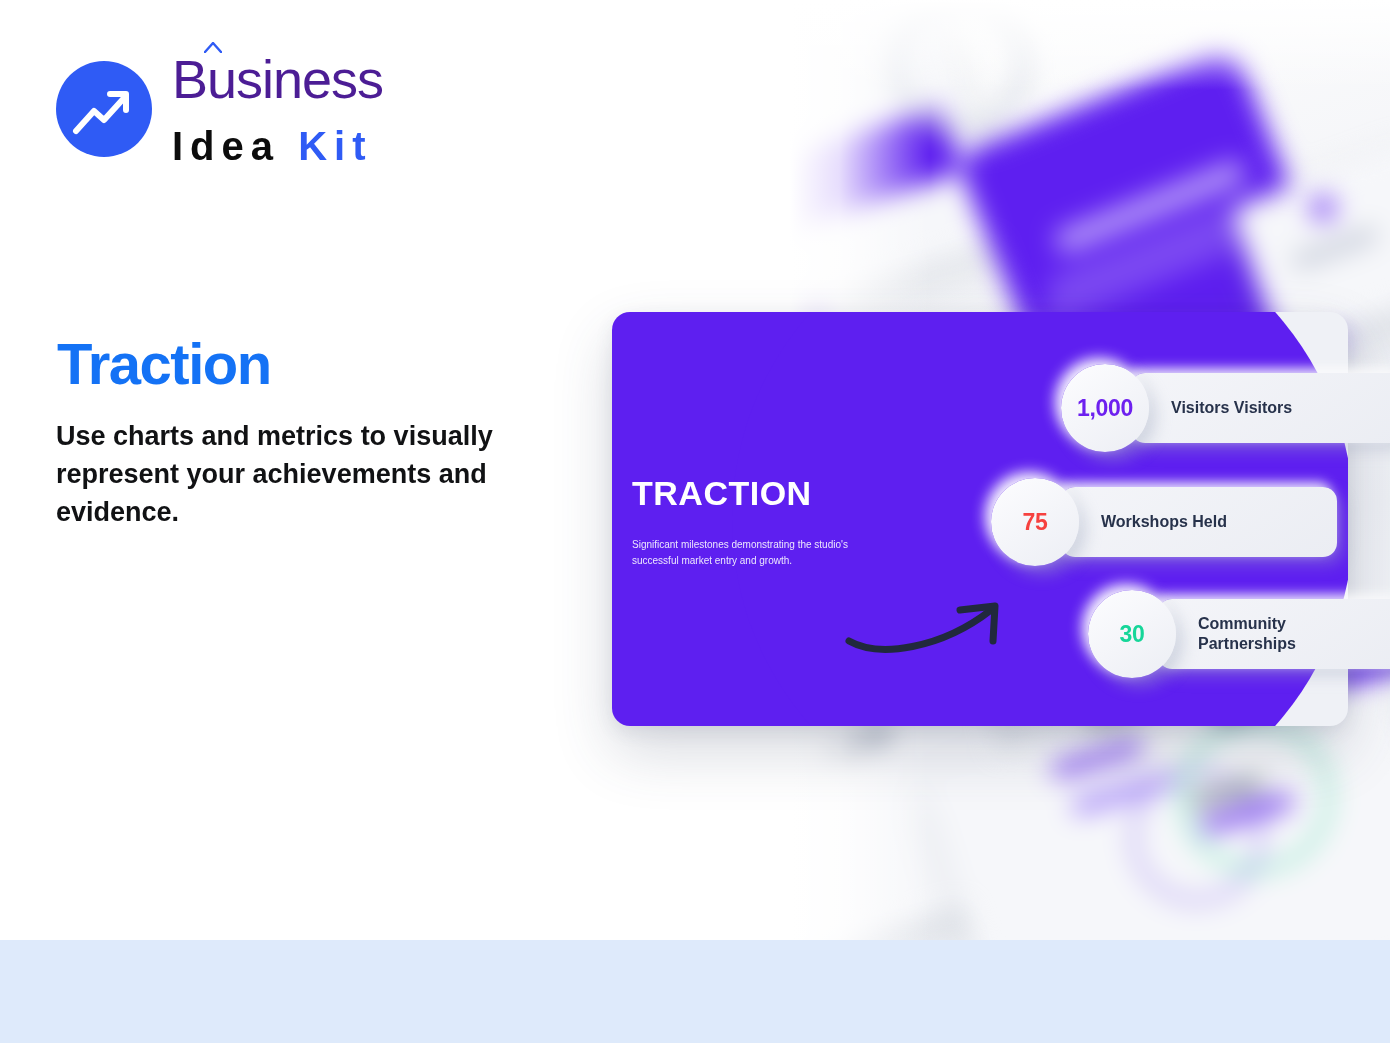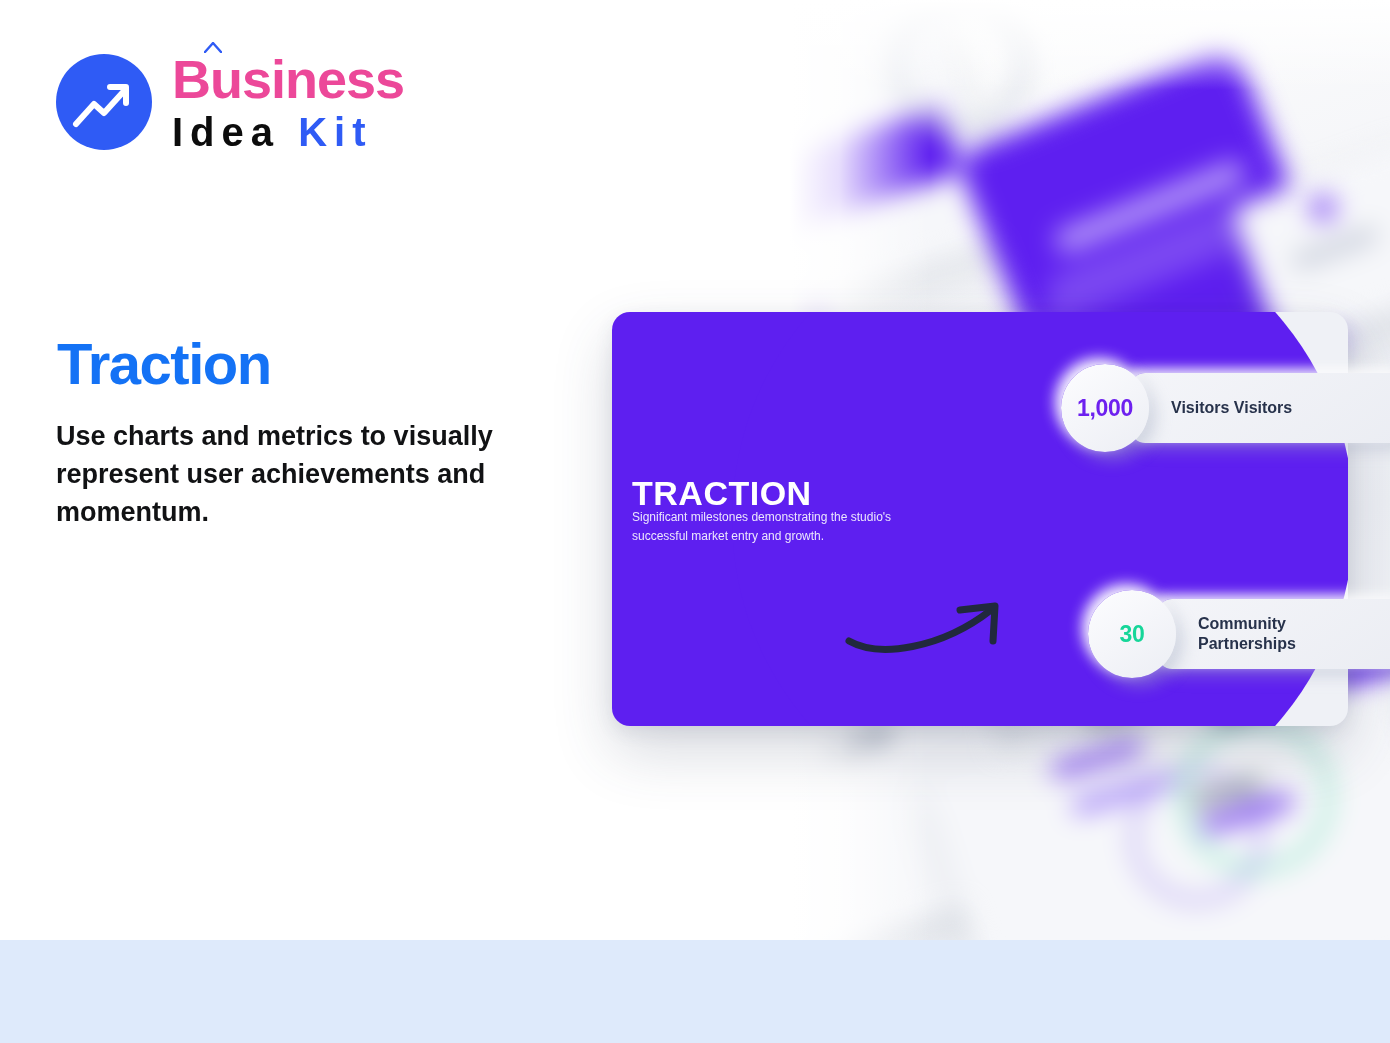--- a/index.html
+++ b/index.html
@@ -35,25 +35,25 @@
   .photo-fade-t{position:absolute;left:0;top:0;width:600px;height:90px;
     background:linear-gradient(180deg,#ffffff 0%,rgba(255,255,255,0) 100%);}
 
   
   .left-col{position:absolute;left:0;top:0;width:600px;height:940px;background:#fff;}
 
   .logo{position:absolute;left:56px;top:52px;display:flex;align-items:center;gap:20px;}
   .logo-mark{width:96px;height:96px;border-radius:50%;background:#2f5bf5;
     display:flex;align-items:center;justify-content:center;flex:none;}
   .logo-words{display:flex;flex-direction:column;line-height:1;}
-  .logo-top{font-size:54px;font-weight:700;color:#ec4899;letter-spacing:-1px;
+  .logo-top{font-size:54px;font-weight:400;color:#4c1d95;letter-spacing:-1px;
     position:relative;white-space:nowrap;}
   .logo-hat{position:absolute;left:148px;top:-10px;width:18px;height:11px;}
   .logo-bot{font-size:40px;font-weight:700;color:#0c0c0c;letter-spacing:7px;
-    margin-top:6px;white-space:nowrap;}
+    margin-top:20px;white-space:nowrap;}
   .logo-bot .kit{color:#2f5bf5;}
 
   .page-title{position:absolute;left:57px;top:296px;font-size:58px;font-weight:700;
     color:#1472f5;letter-spacing:-1.5px;line-height:1;}
 
   .body-copy{position:absolute;left:56px;top:418px;width:510px;
     font-size:27px;font-weight:700;color:#111214;line-height:1.4;}
   .body-copy p{margin:0 0 38px 0;}
   .body-copy p:last-child{margin-bottom:0;}
 
@@ -63,21 +63,21 @@
     background:#eff1f6;border-radius:18px;overflow:hidden;
     box-shadow:0 26px 60px rgba(60,70,100,.20), 0 6px 18px rgba(60,70,100,.10);
   }
   
   .blob{position:absolute;left:0;top:0;width:336px;height:414px;background:#5e1ff0;}
   .blob-round{position:absolute;left:120px;top:-104px;width:622px;height:622px;
     border-radius:50%;background:#5e1ff0;}
 
   .slide-title{position:absolute;left:632px;top:476px;font-size:34px;font-weight:700;
     color:#fff;letter-spacing:.5px;line-height:1;}
-  .slide-sub{position:absolute;left:632px;top:508px;width:262px;font-size:12px;
+  .slide-sub{position:absolute;left:632px;top:537px;width:262px;font-size:10px;
     font-weight:400;color:#ece6fd;line-height:1.55;}
 
   .arrow-svg{position:absolute;left:845px;top:592px;width:170px;height:70px;}
 
   
   .metrics{position:absolute;left:612px;top:312px;width:736px;height:356px;}
   .metric{position:absolute;display:flex;align-items:center;height:88px;}
   .metric .bubble{
     width:88px;height:88px;border-radius:50%;flex:none;
     background:linear-gradient(145deg,#fdfdff 0%,#eceef4 100%);
@@ -167,21 +167,21 @@
         <div class="logo-bot">
           <span>Idea</span>
           <span class="kit">Kit</span>
         </div>
       </div>
     </div>
 
     <h1 class="page-title">Traction</h1>
 
     <div class="body-copy">
-      <p>Use charts and metrics to visually represent user achievements and momentum.</p>
+      <p>Use charts and metrics to visually represent your achievements and evidence.</p>
     </div>
   </div>
 
   <div class="slide-card">
     <div class="blob"></div>
     <div class="blob-round"></div>
   </div>
 
   <div class="slide-title">TRACTION</div>
   <div class="slide-sub">Significant milestones demonstrating the studio's successful market entry and growth.</div>
@@ -195,20 +195,28 @@
 
     <div class="metric m1">
       <div class="bubble">
         <span style="color:#6d20ef">1,000</span>
       </div>
       <div class="pill">
         <span>Visitors Visitors</span>
       </div>
     </div>
 
+    <div class="metric m2">
+      <div class="bubble">
+        <span style="color:#f6413f">75</span>
+      </div>
+      <div class="pill">
+        <span>Workshops Held</span>
+      </div>
+    </div>
 
     <div class="metric m3">
       <div class="bubble">
         <span style="color:#16d699">30</span>
       </div>
       <div class="pill">
         <span>Community Partnerships</span>
       </div>
     </div>
   </div>

